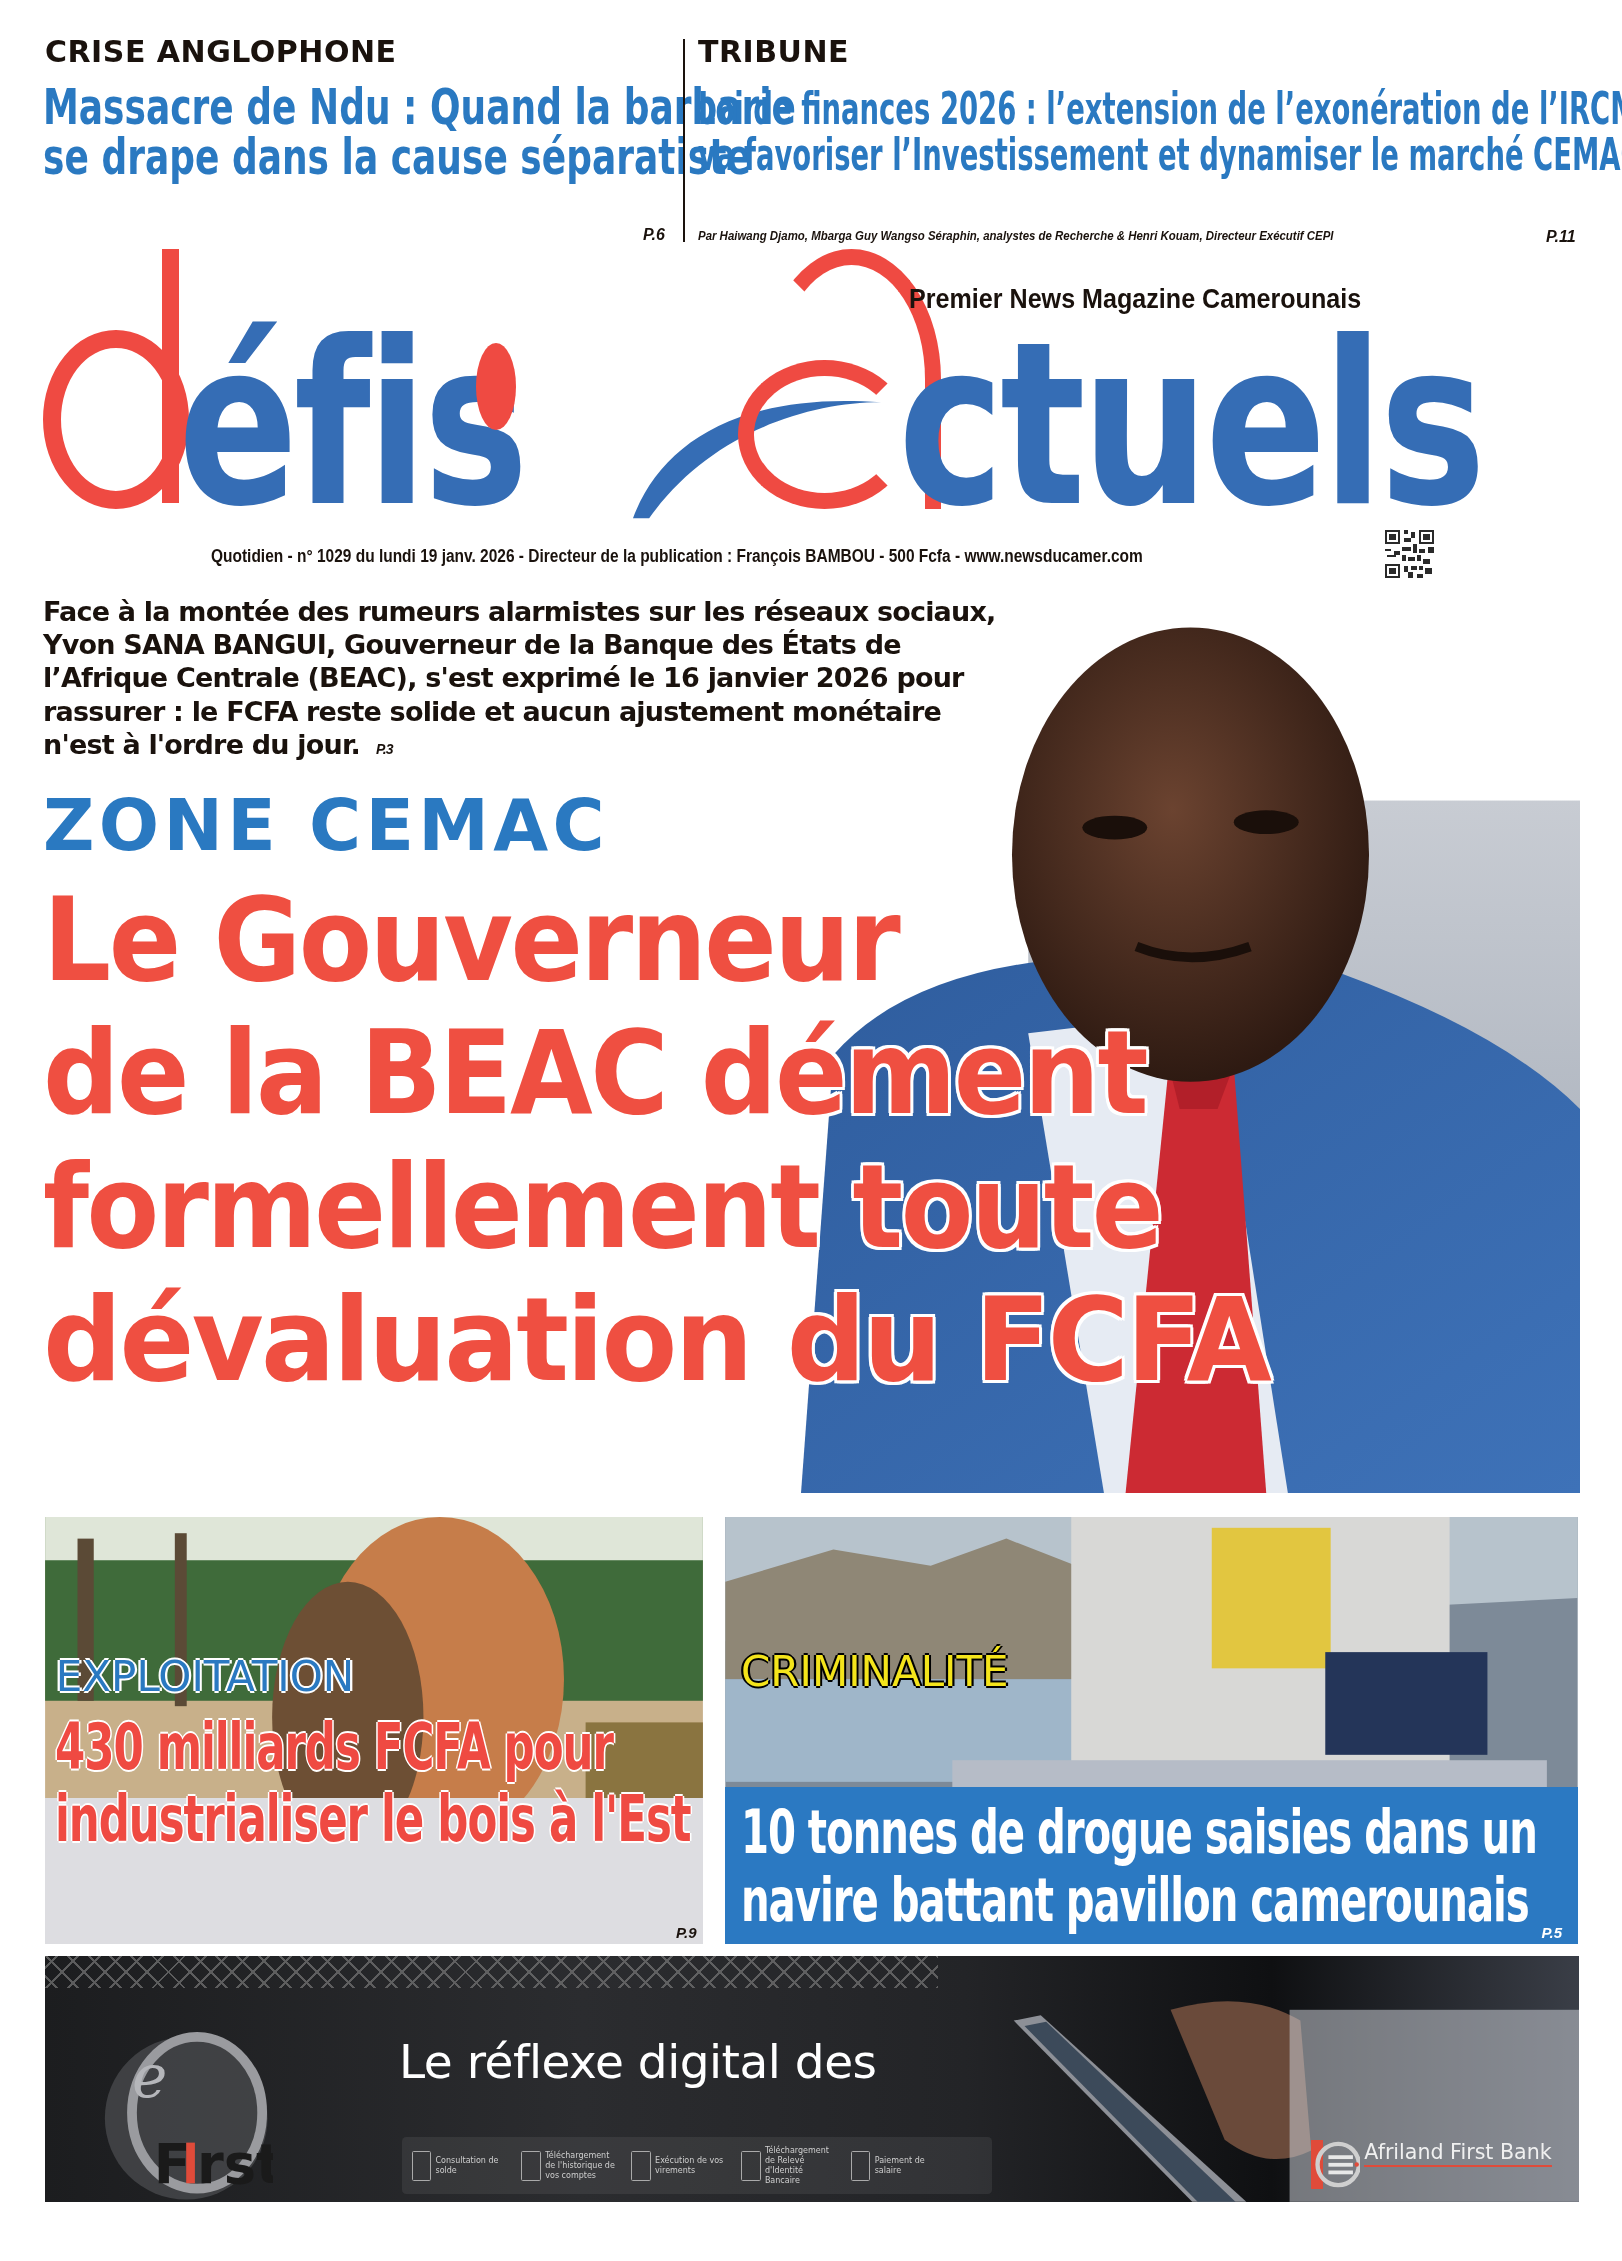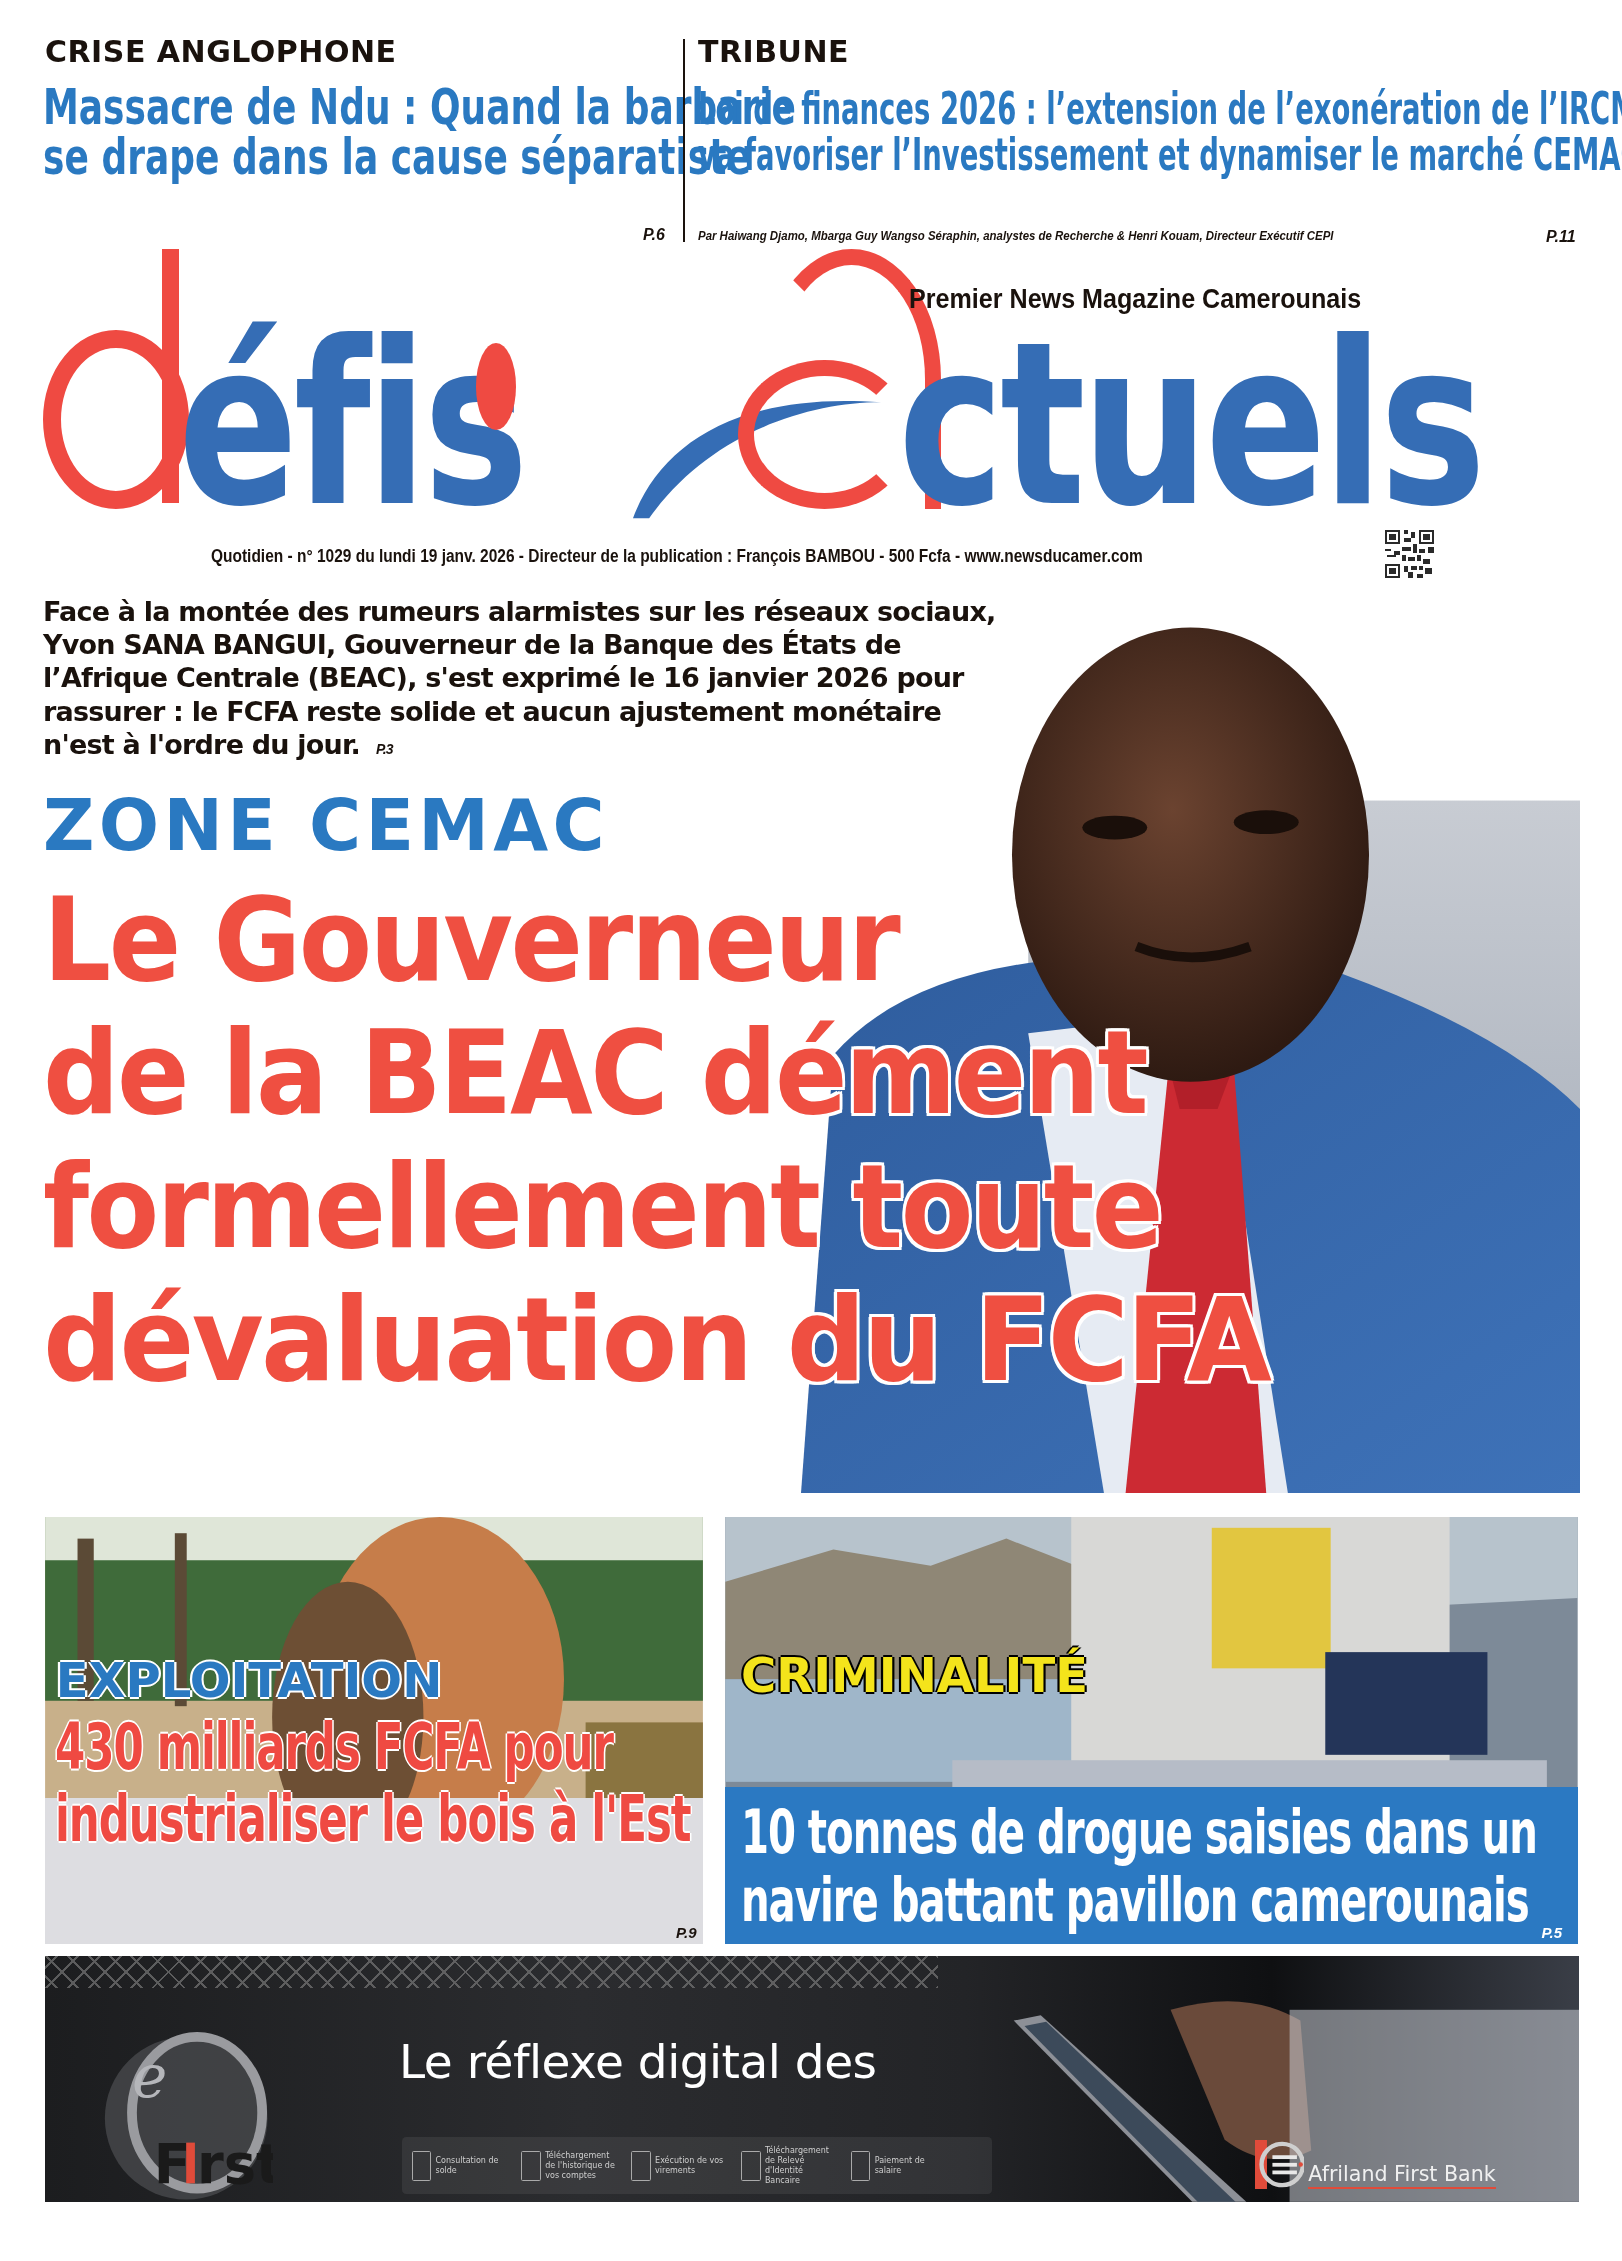--- a/index.html
+++ b/index.html
@@ -35,34 +35,34 @@
   .headline { left: 43px; top: 874px; width: 1163px; font-family: "DejaVu Sans", sans-serif; font-weight: bold; color: #ef4f41; font-size: 115px; line-height: 1.16; letter-spacing: -2.7px;
     text-shadow: 3.2px 0 0 #fff, -3.2px 0 0 #fff, 0 3.2px 0 #fff, 0 -3.2px 0 #fff, 2.7px 2.7px 0 #fff, -2.7px -2.7px 0 #fff, 2.7px -2.7px 0 #fff, -2.7px 2.7px 0 #fff; }
   .headline div { white-space: nowrap; }
 
   
   .story { position: absolute; overflow: hidden; }
   .story-left { left: 45px; top: 1517px; width: 658px; height: 427px; }
   .story-right { left: 725px; top: 1517px; width: 853px; height: 427px; }
   .story-band-left { position: absolute; left: 0; bottom: 0; width: 100%; height: 146px; background: #dddde1; }
   .story-band-right { position: absolute; left: 0; bottom: 0; width: 100%; height: 157px; background: #2b79c2; }
-  .story-kicker { position: absolute; font-family: "DejaVu Sans", sans-serif; font-weight: bold; font-size: 48px; white-space: nowrap; }
+  .story-kicker { position: absolute; font-family: "DejaVu Sans", sans-serif; font-weight: normal; font-size: 42px; white-space: nowrap; }
   .story-title { position: absolute; font-family: "DejaVu Sans", sans-serif; font-weight: bold; line-height: 1.12; white-space: nowrap; letter-spacing: -1.6px; }
   .story-pref { position: absolute; font-family: "Liberation Sans", sans-serif; font-weight: bold; font-style: italic; font-size: 15px; }
 
   
   .ad { left: 45px; top: 1956px; width: 1534px; height: 246px; background: linear-gradient(90deg, #1c1d1f 0%, #2b2c2f 35%, #232427 60%, #0f1012 80%, #3a3e47 100%); overflow: hidden; }
   .ad-pattern { position: absolute; left: 0; top: 0; width: 893px; height: 32px;
     background: repeating-linear-gradient(135deg, transparent 0 7.6px, #777 7.6px 9.7px, transparent 9.7px 15px), repeating-linear-gradient(45deg, transparent 0 7.6px, #777 7.6px 9.7px, transparent 9.7px 15px); opacity: .7; }
   .ad-headline { position: absolute; left: 354px; top: 76px; font-family: "DejaVu Sans", sans-serif; font-size: 47px; color: #ffffff; line-height: 1.28; white-space: nowrap; letter-spacing: -0.5px; }
   .ad-features { position: absolute; left: 357px; top: 181px; width: 590px; height: 57px; background: rgba(255,255,255,0.07); border-radius: 4.3px; display: flex; align-items: center; gap: 13px; padding: 0 9.7px; }
   .ad-feature { display: flex; align-items: center; gap: 4.3px; }
   .ad-feature-icon { width: 19.5px; height: 30px; border: 1.1px solid #aaa; border-radius: 1.6px; position: relative; flex: none; }
   .ad-feature-label { font-family: "DejaVu Sans", sans-serif; font-size: 8px; color: #cfcfcf; line-height: 1.25; width: 73px; }
-  .bank-logo { position: absolute; left: 1210px; top: 184px; display: flex; align-items: flex-end; gap: 4.3px; }
+  .bank-logo { position: absolute; left: 1266px; top: 184px; display: flex; align-items: flex-start; gap: 4.3px; }
   .bank-mark { width: 49px; height: 49px; position: relative; }
   .bank-name { font-family: "DejaVu Sans", sans-serif; font-size: 20.6px; color: #f0f0f0; border-bottom: 2.2px solid #e04b3a; padding-bottom: 1.1px; white-space: nowrap; }
   .efirst { position: absolute; left: 49px; top: 70px; width: 179px; height: 179px; }
 </style>
 </head>
 <body>
 
 <div class="abs kicker-dark" style="left:45px; top:34px;">CRISE ANGLOPHONE</div>
 <div class="abs" style="left:43px; top:81px;">
   <div class="teaser-title" style="font-size:50px; transform:scaleX(0.72);">Massacre de Ndu : Quand la barbarie</div>

